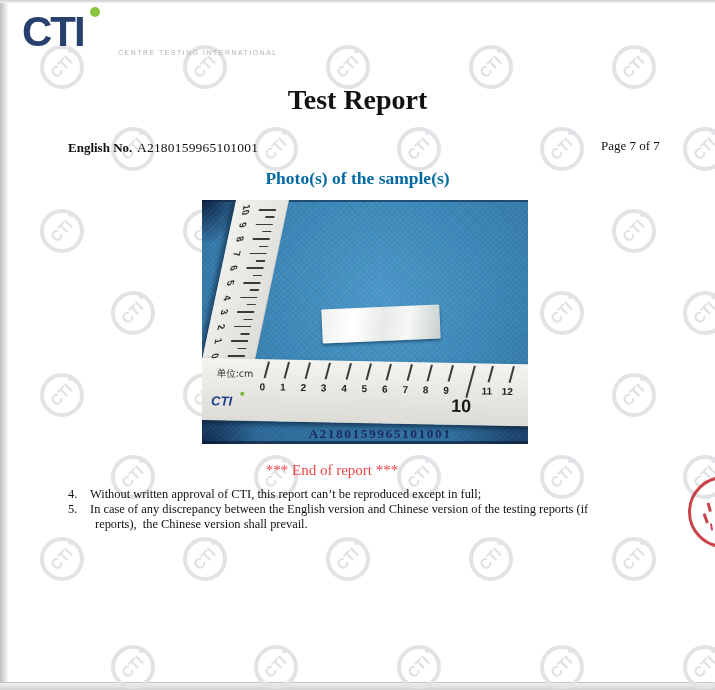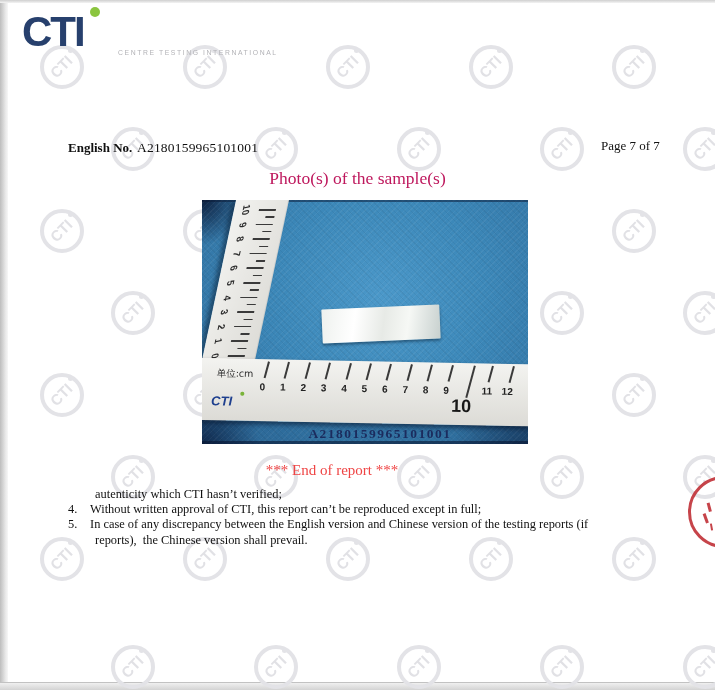--- a/index.html
+++ b/index.html
@@ -22,21 +22,21 @@
   
   .logo-cti{left:22px;top:10px;font-family:"Liberation Sans",sans-serif;font-weight:900;font-size:42px;line-height:44px;color:#27406d;letter-spacing:-2px;}
   .logo-dot{left:90px;top:7px;width:10px;height:10px;border-radius:50%;background:#8bc53f;}
   .logo-cn{left:116px;top:11px;font-size:30px;line-height:34px;color:#a3a3a7;letter-spacing:7px;font-family:"DejaVu Sans",sans-serif;font-weight:700;}
   .logo-sub{left:118px;top:49px;font-family:"Liberation Sans",sans-serif;font-size:6.8px;color:#b2b2b6;letter-spacing:1.6px;}
 
   .doc-title{left:0;top:84px;width:715px;text-align:center;font-size:28px;font-weight:700;color:#111;}
   .repno-label{left:68px;top:140px;font-size:13px;font-weight:700;color:#111;}
   .repno-value{left:137px;top:140px;font-size:13.5px;color:#111;letter-spacing:0.2px;}
   .page-label{left:601px;top:138px;font-size:13px;color:#111;}
-  .photo-heading{left:0;top:168px;width:715px;text-align:center;font-size:17.5px;color:#be185d;}
+  .photo-heading{left:0;top:168px;width:715px;text-align:center;font-size:17.5px;color:#0369a1;font-weight:bold;}
 
   
   .photo{left:202px;top:200px;width:326px;height:244px;overflow:hidden;
     background:
       radial-gradient(circle at 0% 0%,rgba(8,22,52,.9) 0,rgba(8,22,52,0) 11%),
       radial-gradient(circle at 0% 100%,rgba(8,22,52,.75) 0,rgba(8,22,52,0) 14%),
       radial-gradient(circle at 100% 102%,rgba(8,25,55,.55) 0,rgba(8,25,55,0) 18%),
       radial-gradient(circle at 55% 40%,#4b98c9 0,#3c88b9 45%,#306f9f 100%);
   }
   .photo::before{content:"";position:absolute;left:0;top:0;right:0;bottom:0;
@@ -250,20 +250,21 @@
       <span class="wm-dot"></span>
     </div>
   </div>
 
 <div class="abs content">
 
   <div class="abs logo-cti">CTI</div>
   <div class="abs logo-dot"></div>
   <div class="abs logo-sub">CENTRE TESTING INTERNATIONAL</div>
 
+  <div class="abs doc-title">Test Report</div>
 
   <div class="abs repno-label">English No.</div>
   <div class="abs repno-value">A2180159965101001</div>
   <div class="abs page-label">Page 7 of 7</div>
 
   <div class="abs photo-heading">Photo(s) of the sample(s)</div>
 
   <div class="abs photo">
     <div class="abs photo-topline"></div>
     <div class="abs caption-band"></div>
@@ -336,21 +337,20 @@
 
     <div class="abs sample"></div>
     <div class="abs photo-caption">A2180159965101001</div>
     <div class="abs photo-botline"></div>
   </div>
 
   <div class="abs end-note">*** End of report ***</div>
 
   <div class="abs statement">
     <div>
-        <div class="st-line cont">autenticity which CTI hasn’t verified;</div>
         <div class="st-line"><span class="st-num">4.</span>Without written approval of CTI, this report can’t be reproduced except in full;</div>
         <div class="st-line"><span class="st-num">5.</span>In case of any discrepancy between the English version and Chinese version of the testing reports (if</div>
         <div class="st-line cont">reports),  the Chinese version shall prevail.</div>
       </div>
   </div>
 
   <div class="abs seal">
     <span class="seal-mark sm1"></span>
     <span class="seal-mark sm2"></span>
     <span class="seal-mark sm3"></span>

